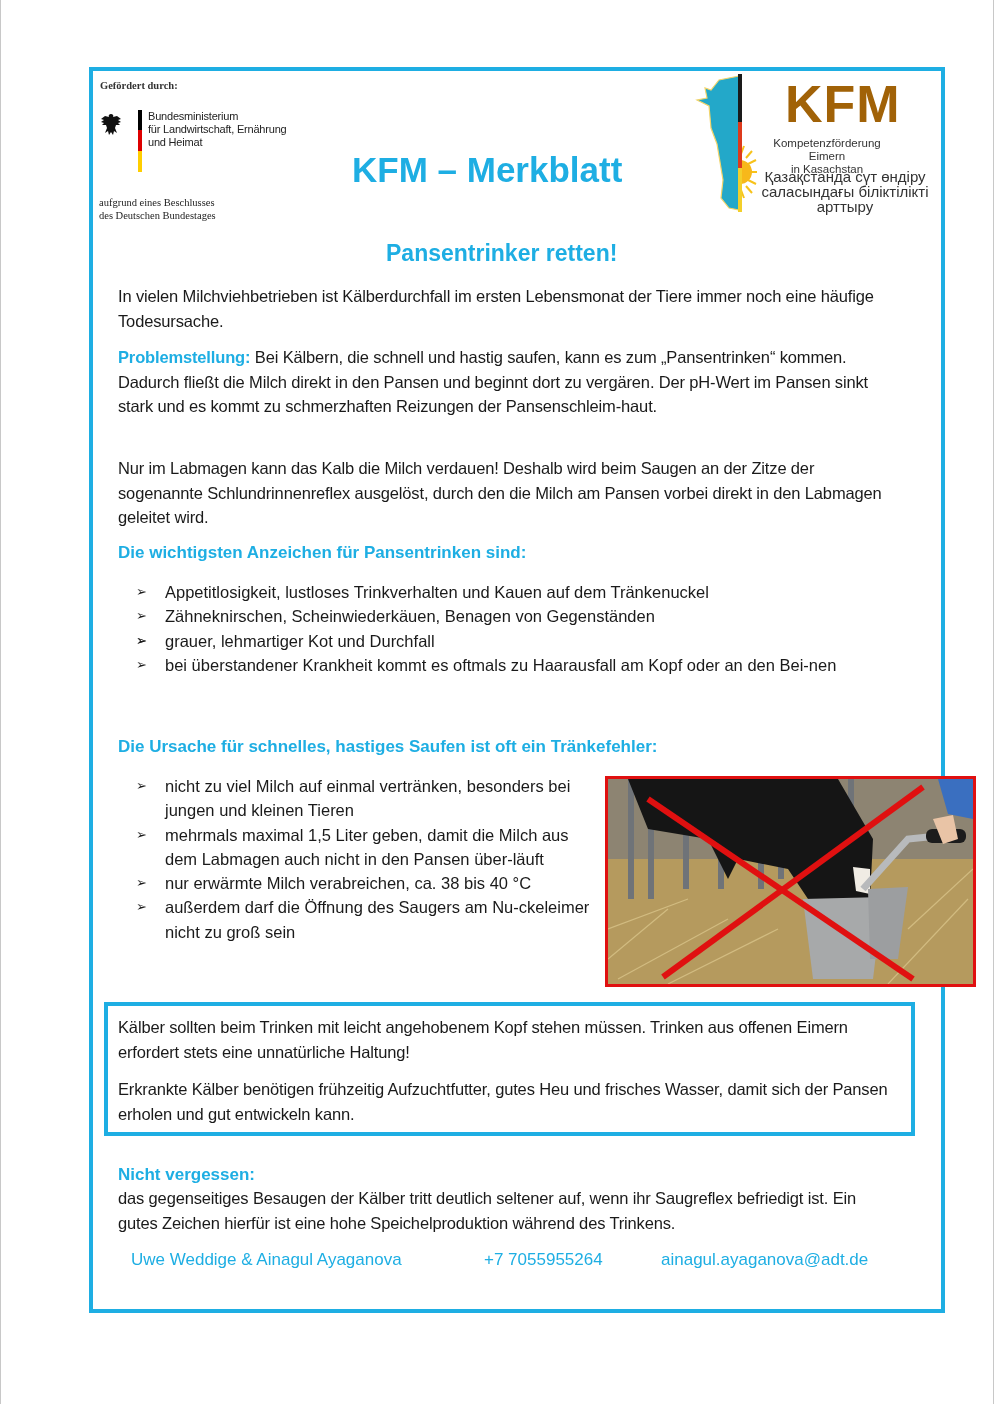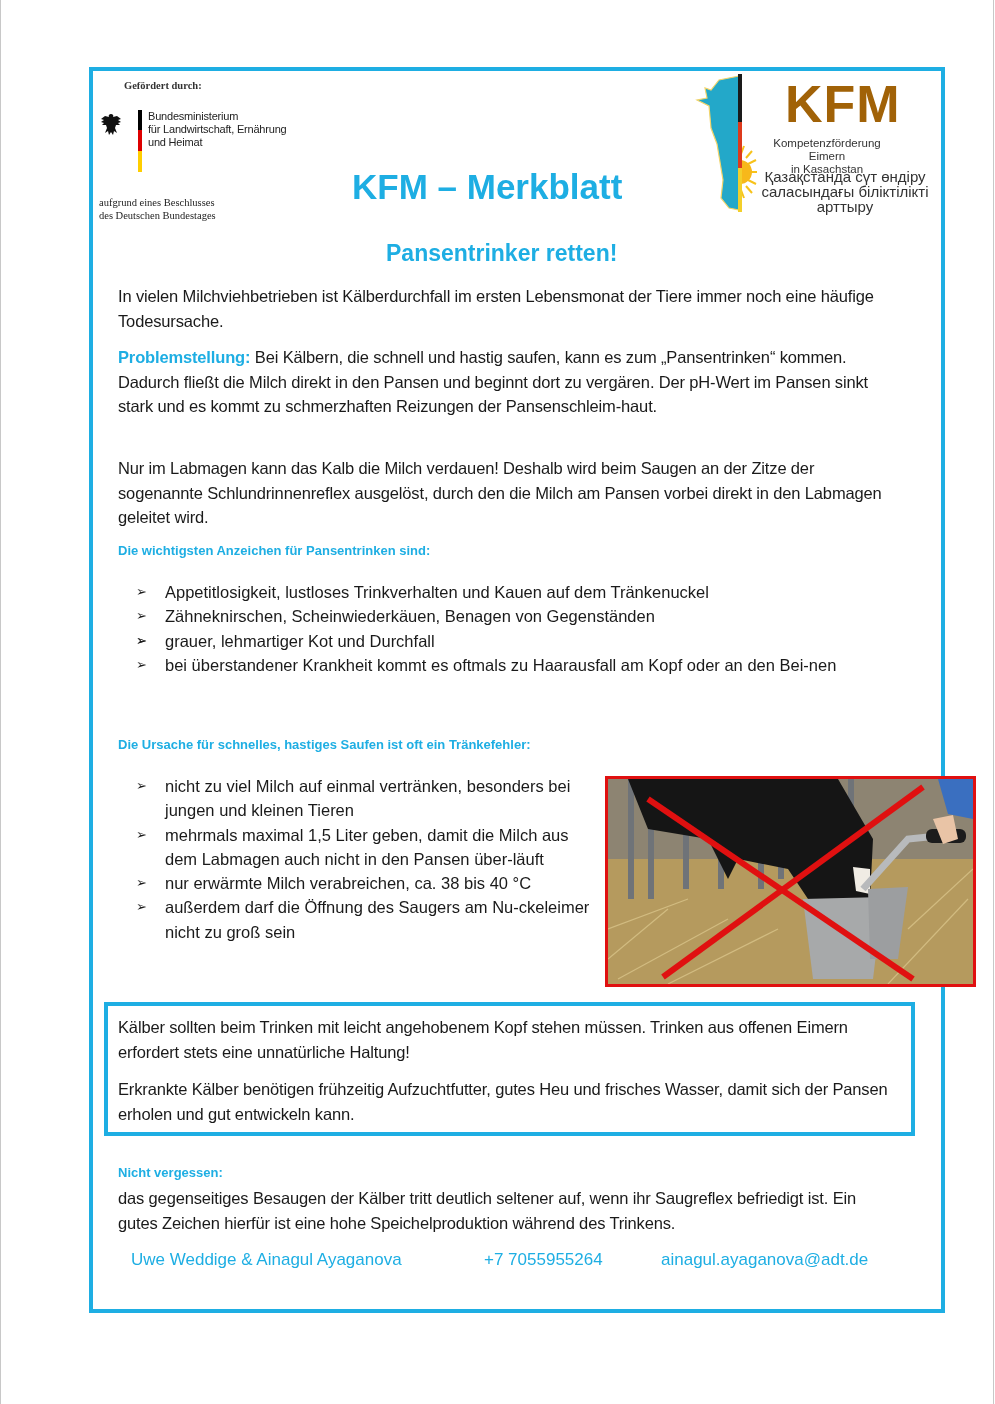--- a/index.html
+++ b/index.html
@@ -8,40 +8,40 @@
     background: #ffffff; font-family: "Liberation Sans", sans-serif; color: #1a1a1a;
   }
   .page-edge-left { position: absolute; left: 0; top: 0; width: 1px; height: 1404px; background: #c8c8c8; }
   .page-edge-right { position: absolute; right: 1px; top: 0; width: 1px; height: 1404px; background: #c8c8c8; }
   .frame {
     position: absolute; left: 89px; top: 67px; width: 848px; height: 1238px;
     border: 4px solid #1eaee3; box-sizing: content-box;
   }
   .abs { position: absolute; }
   
-  .funded-label { left: 100px; top: 80px; font-family: "Liberation Serif", serif; font-size: 10.5px; font-weight: bold; color: #333; margin-left: 24px; }
+  .funded-label { left: 100px; top: 80px; font-family: "Liberation Serif", serif; font-size: 10.5px; font-weight: bold; color: #333; }
   .bmel { left: 99px; top: 110px; width: 200px; height: 70px; }
   .eagle { position: absolute; left: 0; top: 2px; width: 24px; height: 26px; }
   .flagbar { position: absolute; left: 39px; top: 0; width: 4px; height: 62px;
      background: linear-gradient(#000 0 33%, #dd0000 33% 66%, #ffce00 66% 100%); }
   .bmel-text { position: absolute; left: 49px; top: 0; font-size: 11px; line-height: 13px; color: #222; letter-spacing: -0.2px; }
   .bundestag { left: 99px; top: 196px; font-family: "Liberation Serif", serif; font-size: 10.5px; line-height: 13px; color: #222; }
   
   .kfm-logo { left: 689px; top: 72px; width: 250px; height: 145px; }
   .kfm-logo svg { position: absolute; left: 0; top: 0; }
   .kfm-big { position: absolute; left: 96px; top: 6px; font-size: 52px; font-weight: bold; color: #a16207; letter-spacing: 1px; line-height: 52px; }
   .kfm-sub1 { position: absolute; left: 78px; top: 65px; font-size: 11.5px; line-height: 13px; color: #333; text-align: center; width: 120px; }
   .kfm-sub2 { position: absolute; left: 66px; top: 97px; font-size: 15px; line-height: 15px; color: #333; text-align: center; width: 180px; }
   
-  .main-title { left: 352px; top: 167px; font-size: 35px; font-weight: bold; color: #1eaee3; }
+  .main-title { left: 352px; top: 150px; font-size: 35px; font-weight: bold; color: #1eaee3; }
   .subtitle { left: 386px; top: 240px; font-size: 23px; font-weight: bold; color: #1eaee3; }
   
   .p { position: absolute; left: 118px; width: 770px; font-size: 16.5px; line-height: 24.5px; color: #1a1a1a; letter-spacing: -0.15px; }
   .accent { color: #1eaee3; font-weight: bold; margin-top: 12px; }
-  .h { position: absolute; left: 118px; font-size: 13px; font-weight: bold; color: #1eaee3; }
+  .h { position: absolute; left: 118px; font-size: 17px; font-weight: bold; color: #1eaee3; }
   ul.bul { position: absolute; margin: 0; padding: 0; list-style: none; }
   ul.bul li { position: relative; padding-left: 47px; font-size: 16.5px; line-height: 24.3px; color: #1a1a1a; }
   ul.bul li .arrow { position: absolute; left: 18px; top: 0; font-size: 13px; }
   .photo { left: 605px; top: 776px; width: 371px; height: 211px; border: 3px solid #e01010; box-sizing: border-box; overflow: hidden; }
   .infobox { left: 104px; top: 1002px; width: 811px; height: 134px; border: 4px solid #1eaee3; box-sizing: border-box; }
   .contact { position: absolute; top: 1250px; font-size: 17px; color: #1eaee3; }
 </style>
 </head>
 <body>
 

